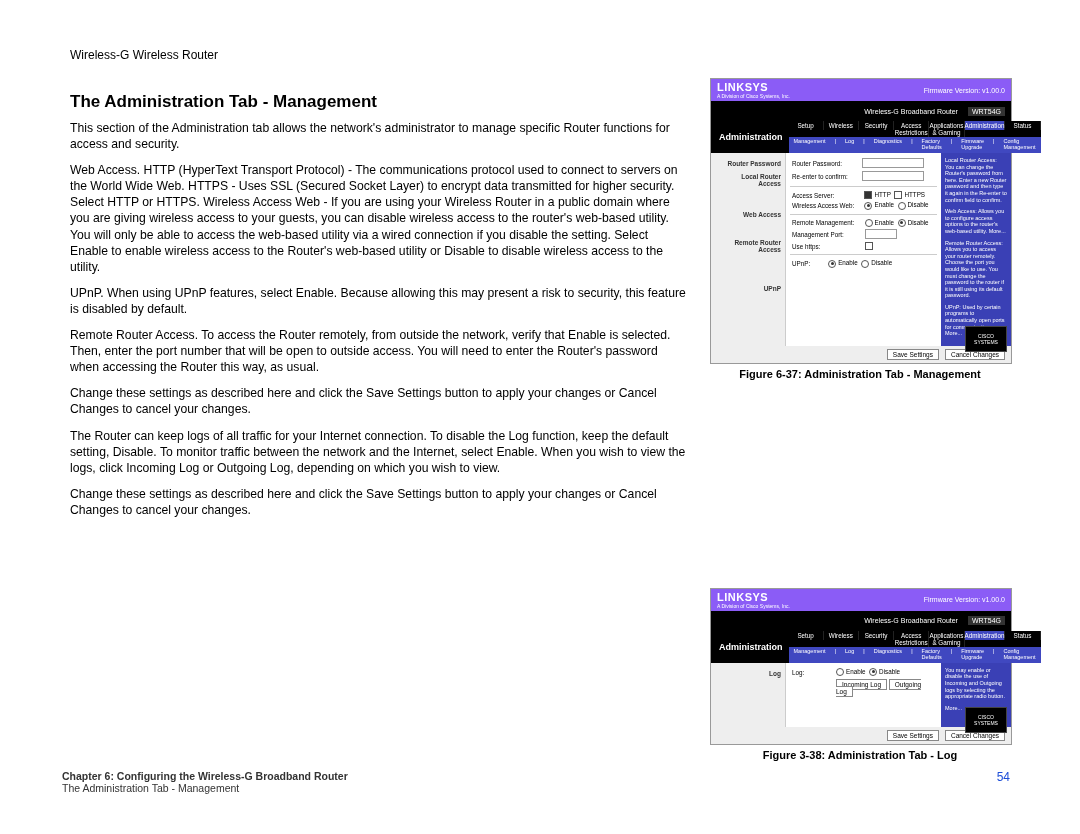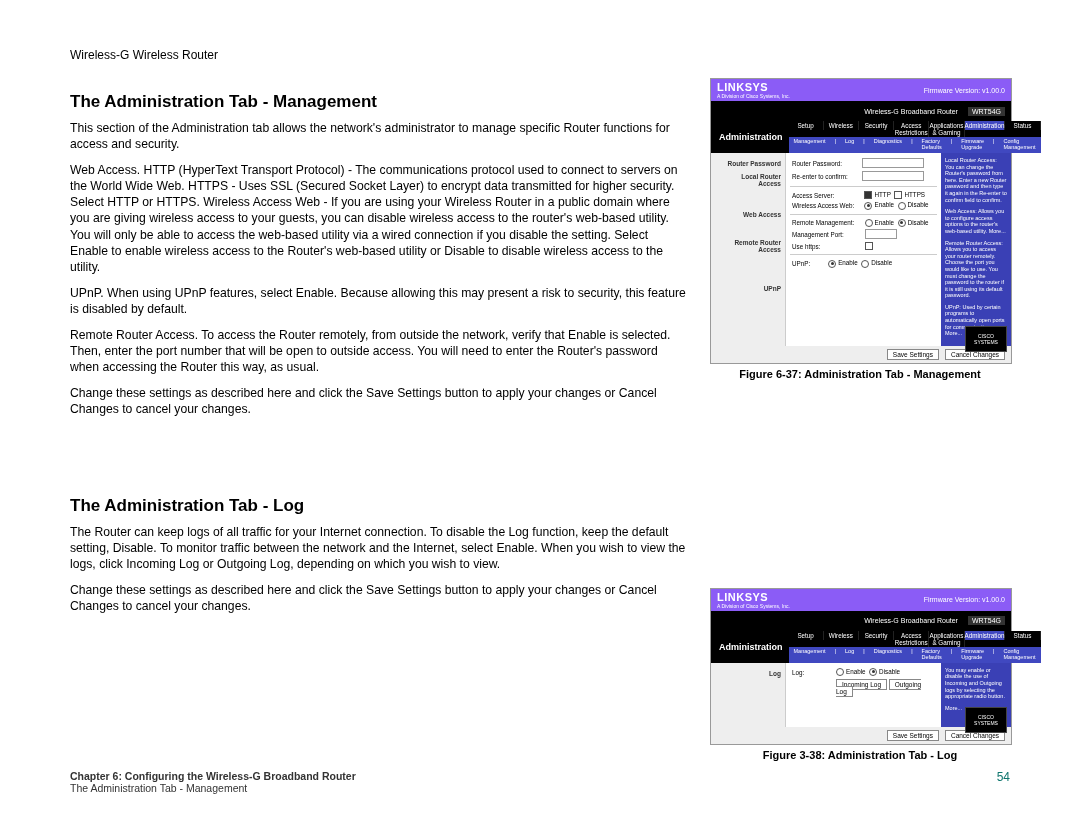--- a/index.html
+++ b/index.html
@@ -56,29 +56,29 @@
   .i { font-style: italic; }
   .figure-caption {
     font-size: 11px;
     font-weight: bold;
     text-align: center;
     margin-top: 4px;
   }
   .footer {
     position: absolute;
     bottom: 40px;
-    left: 70px;
+    left: 62px;
     right: 70px;
     font-size: 10.5px;
     color: #333;
     display: flex;
     justify-content: space-between;
   }
   .footer .left .bold { font-weight: bold; }
-  .page-num { font-size: 12px; color:#0f766e; }
+  .page-num { font-size: 12px; color:#1d4ed8; }
 
   
   .router-shot {
     width: 300px;
     background: #fff;
     border: 1px solid #999;
     font-family: Arial, sans-serif;
   }
   .rs-top {
     background: #8b5cf6;
@@ -241,21 +241,20 @@
       </p>
 
       <p class="para">
         <span class="b">Remote Router Access</span><span>. To access the Router remotely, from outside the network, verify that </span><span class="b">Enable</span><span> is selected. Then, enter the port number that will be open to outside access. You will need to enter the Router's password when accessing the Router this way, as usual.</span>
       </p>
 
       <p class="para">
         <span>Change these settings as described here and click the </span><span class="b">Save Settings</span><span> button to apply your changes or </span><span class="b">Cancel Changes</span><span> to cancel your changes.</span>
       </p>
 
-      <h2 class="section-title" style="margin-top:78px;">The Administration Tab - Log</h2>
 
       <p class="para">
         <span>The Router can keep logs of all traffic for your Internet connection. To disable the Log function, keep the default setting, </span><span class="b">Disable</span><span>. To monitor traffic between the network and the Internet, select </span><span class="b">Enable</span><span>. When you wish to view the logs, click </span><span class="b">Incoming Log</span><span> or </span><span class="b">Outgoing Log</span><span>, depending on which you wish to view.</span>
       </p>
 
       <p class="para">
         <span>Change these settings as described here and click the </span><span class="b">Save Settings</span><span> button to apply your changes or </span><span class="b">Cancel Changes</span><span> to cancel your changes.</span>
       </p>
 
     </div>

